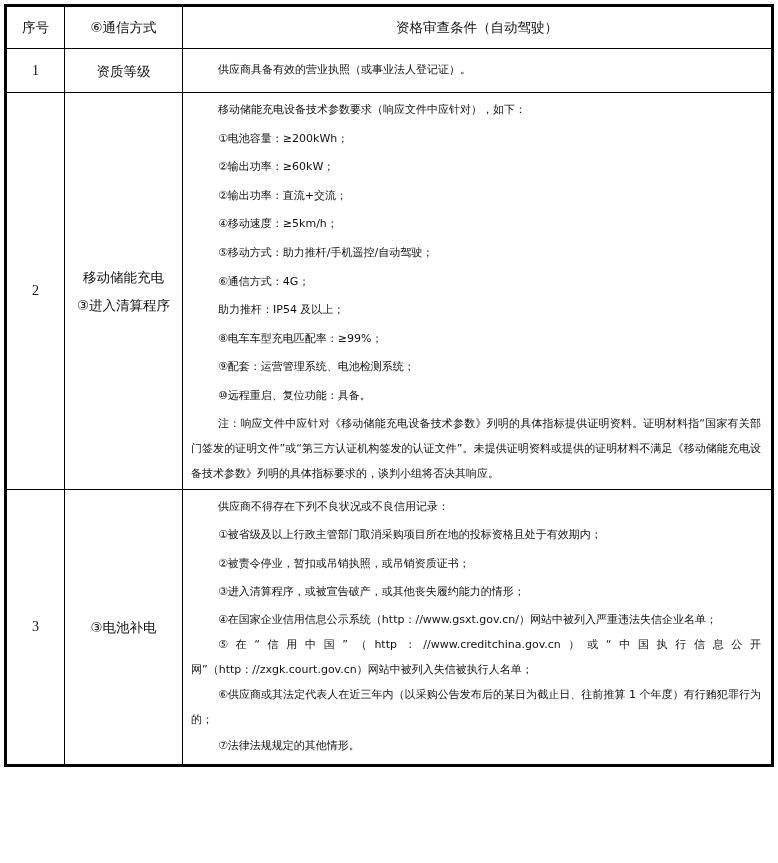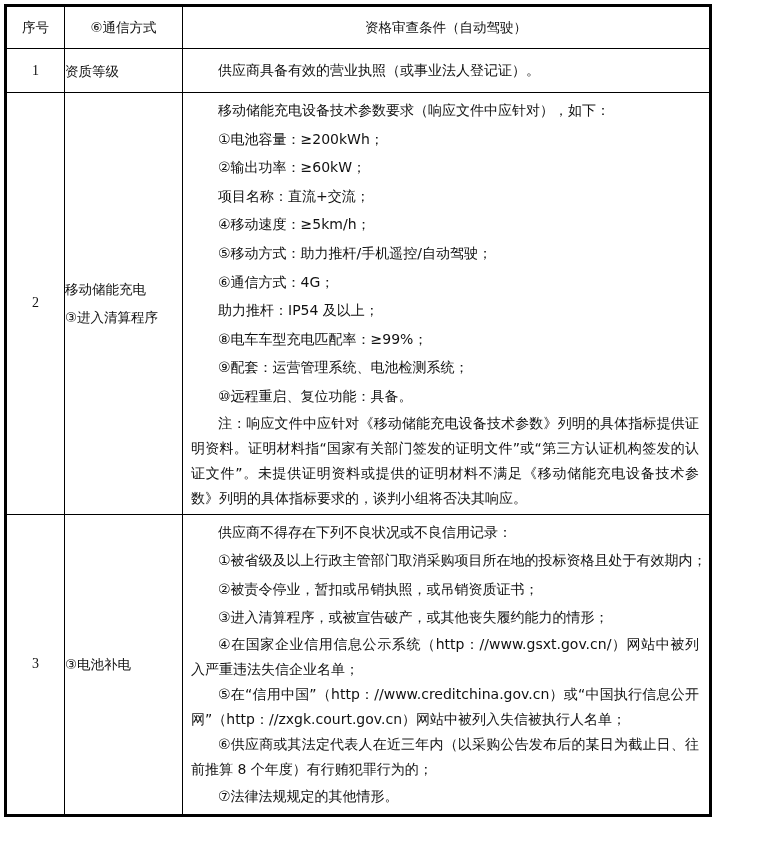--- a/index.html
+++ b/index.html
@@ -12,21 +12,21 @@
       height: 863px;
       position: relative;
       overflow: hidden;
       font-family: "DejaVu Sans", "Liberation Sans", sans-serif;
       color: #111111;
     }
     .doc-table {
       position: absolute;
       left: 4px;
       top: 4px;
-      width: 708px;
+      width: 770px;
       border-collapse: collapse;
       border: 3px solid #000000;
       table-layout: fixed;
     }
     .doc-table td, .doc-table th {
       border: 1px solid #000000;
       padding: 0;
       vertical-align: middle;
       font-weight: normal;
     }
@@ -41,25 +41,26 @@
     }
     .c-center {
       text-align: center;
       font-size: 13.5px;
     }
     .num {
       font-family: "Liberation Serif", "DejaVu Serif", serif;
       font-size: 14px;
     }
     .name-cell {
+      text-align: center;
       font-size: 13.5px;
       line-height: 28px;
     }
     .cond-cell {
-      font-size: 14px;
+      font-size: 11px;
       padding: 3px 10px 3px 8px !important;
       margin-top: 31px;
     }
     .line {
       line-height: 28.6px;
       white-space: nowrap;
     }
     .indent { padding-left: 27px; }
     .para {
       line-height: 25px;
@@ -101,21 +102,21 @@
     <tr>
       <td class="c-center num">2</td>
       <td class="name-cell">
         <div>移动储能充电</div>
         <div>③进入清算程序</div>
       </td>
       <td class="cond-cell">
         <div class="line indent">移动储能充电设备技术参数要求（响应文件中应针对），如下：</div>
         <div class="line indent">①电池容量：≥200kWh；</div>
         <div class="line indent">②输出功率：≥60kW；</div>
-        <div class="line indent">项目名称：直流+交流；</div>
+        <div class="line indent">②输出功率：直流+交流；</div>
         <div class="line indent">④移动速度：≥5km/h；</div>
         <div class="line indent">⑤移动方式：助力推杆/手机遥控/自动驾驶；</div>
         <div class="line indent">⑥通信方式：4G；</div>
         <div class="line indent">助力推杆：IP54 及以上；</div>
         <div class="line indent">⑧电车车型充电匹配率：≥99%；</div>
         <div class="line indent">⑨配套：运营管理系统、电池检测系统；</div>
         <div class="line indent">⑩远程重启、复位功能：具备。</div>
         <div class="para">注：响应文件中应针对《移动储能充电设备技术参数》列明的具体指标提供证明资料。证明材料指“国家有关部门签发的证明文件”或“第三方认证机构签发的认证文件”。未提供证明资料或提供的证明材料不满足《移动储能充电设备技术参数》列明的具体指标要求的，谈判小组将否决其响应。</div>
       </td>
     </tr>
@@ -125,18 +126,18 @@
       <td class="name-cell">
         <div>③电池补电</div>
       </td>
       <td class="cond-cell">
         <div class="line indent">供应商不得存在下列不良状况或不良信用记录：</div>
         <div class="line indent">①被省级及以上行政主管部门取消采购项目所在地的投标资格且处于有效期内；</div>
         <div class="line indent">②被责令停业，暂扣或吊销执照，或吊销资质证书；</div>
         <div class="line indent">③进入清算程序，或被宣告破产，或其他丧失履约能力的情形；</div>
         <div class="para">④在国家企业信用信息公示系统（http：//www.gsxt.gov.cn/）网站中被列入严重违法失信企业名单；</div>
         <div class="para">⑤在“信用中国”（http：//www.creditchina.gov.cn）或“中国执行信息公开网”（http：//zxgk.court.gov.cn）网站中被列入失信被执行人名单；</div>
-        <div class="para">⑥供应商或其法定代表人在近三年内（以采购公告发布后的某日为截止日、往前推算 8 个年度）有行贿犯罪行为的；</div>
+        <div class="para">⑥供应商或其法定代表人在近三年内（以采购公告发布后的某日为截止日、往前推算 1 个年度）有行贿犯罪行为的；</div>
         <div class="line indent">⑦法律法规规定的其他情形。</div>
       </td>
     </tr>
   </tbody>
 </table>
 
 </body></html>

